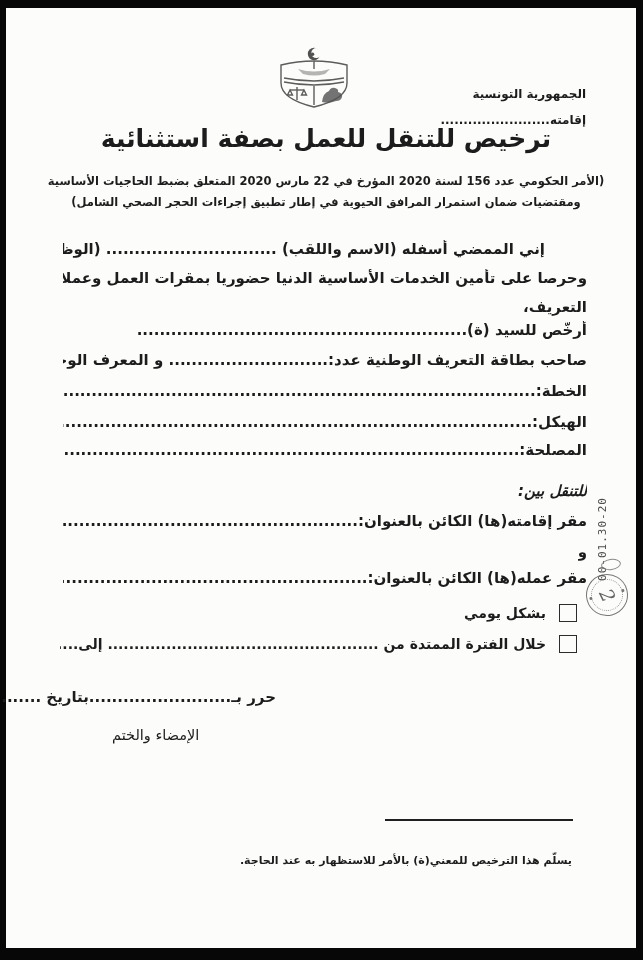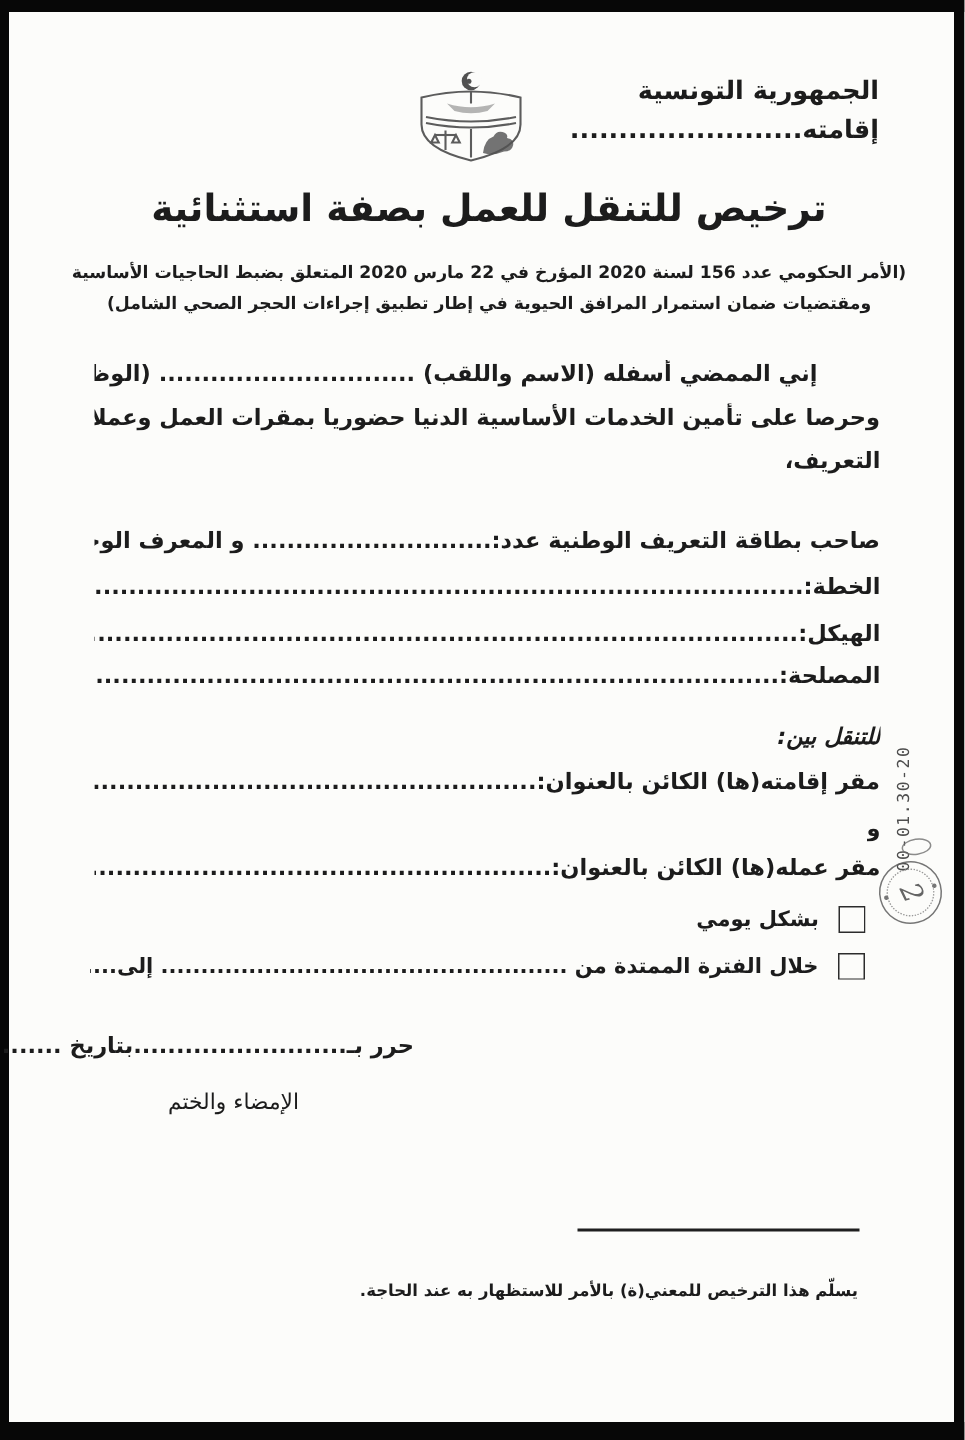--- a/index.html
+++ b/index.html
@@ -11,21 +11,21 @@
   }
   
   .edge{position:absolute;background:#070707;}
   .edge.top{left:0;top:0;width:643px;height:8px;}
   .edge.left{left:0;top:0;width:6px;height:960px;}
   .edge.right{left:636px;top:0;width:7px;height:960px;}
   .edge.bottom{left:0;top:948px;width:643px;height:12px;}
 
   .page{position:absolute;inset:8px 7px 12px 6px;direction:rtl;}
 
-  .gov-line{position:absolute;right:50px;font-size:17px;font-weight:700;letter-spacing:.2px;white-space:nowrap;}
+  .gov-line{position:absolute;right:50px;font-size:12px;font-weight:700;letter-spacing:.2px;white-space:nowrap;margin-top:36px;}
   .gov-line.rep{top:43px;}
   .gov-line.min{top:69px;}
 
   .emblem{position:absolute;left:266px;top:38px;width:84px;height:64px;}
 
   .doc-title{position:absolute;top:116px;left:10px;right:0;text-align:center;
     font-size:25px;font-weight:700;}
   .doc-sub{position:absolute;left:10px;right:0;text-align:center;
     font-size:11.5px;font-weight:700;white-space:nowrap;}
   .doc-sub.s1{top:166px;}
@@ -99,20 +99,21 @@
     </svg>
   </div>
 
   <div class="doc-title">ترخيص للتنقل للعمل بصفة استثنائية</div>
   <div class="doc-sub s1">(الأمر الحكومي عدد 156 لسنة 2020 المؤرخ في 22 مارس 2020 المتعلق بضبط الحاجيات الأساسية</div>
   <div class="doc-sub s2">ومقتضيات ضمان استمرار المرافق الحيوية في إطار تطبيق إجراءات الحجر الصحي الشامل)</div>
 
   <div class="line" style="top:232px;padding-right:42px;">إني الممضي أسفله (الاسم واللقب) .............................. (الوظيفة) ..................................</div>
   <div class="line" style="top:261px;">وحرصا على تأمين الخدمات الأساسية الدنيا حضوريا بمقرات العمل وعملا بمبدأ استمرارية المرافق</div>
   <div class="line" style="top:290px;">التعريف،</div>
+  <div class="line norap" style="top:313px;">أرخّص للسيد (ة)..........................................................</div>
   <div class="line" style="top:343px;">صاحب بطاقة التعريف الوطنية عدد:............................ و المعرف الوحيد عدد:............................</div>
   <div class="line" style="top:374px;">الخطة:........................................................................................................................................................</div>
   <div class="line" style="top:405px;">الهيكل:........................................................................................................................................................</div>
   <div class="line" style="top:433px;">المصلحة:........................................................................................................................................................</div>
 
   <div class="line norap" style="top:474px;font-style:italic;">للتنقل بين:</div>
   <div class="line" style="top:504px;">مقر إقامته(ها) الكائن بالعنوان:...........................................................................................................</div>
   <div class="line norap" style="top:535px;">و</div>
   <div class="line" style="top:561px;">مقر عمله(ها) الكائن بالعنوان:...........................................................................................................</div>
 

